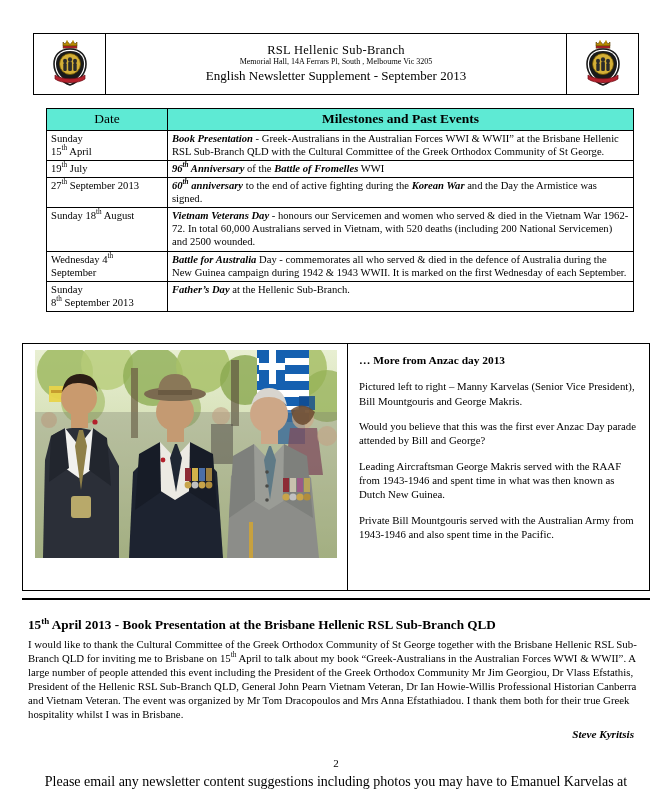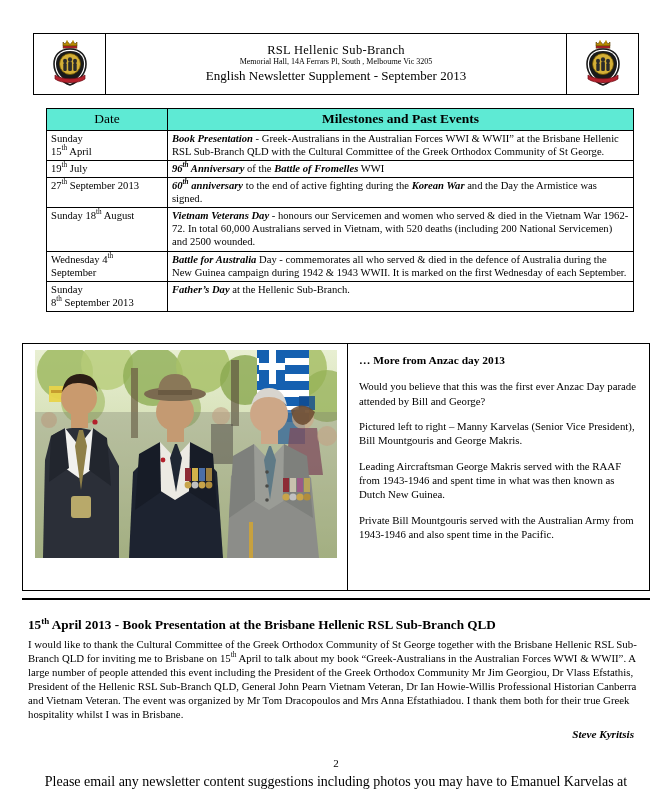--- a/index.html
+++ b/index.html
@@ -349,22 +349,22 @@
             <circle cx="272" cy="147" r="3.6" fill="#b08d3c"></circle>
 
             <rect x="214" y="172" width="4" height="36" fill="#c7a13f"></rect>
           </g>
         </svg>
       </div>
     </div>
 
     <div class="caption-cell">
       <div class="cap-title">… More from Anzac day 2013</div>
+      <p class="cap-para">Pictured left to right – Manny Karvelas (Senior Vice President), Bill Mountgouris and George Makris.</p>
       <p class="cap-para">Would you believe that this was the first ever Anzac Day parade  attended by Bill and George?</p>
-      <p class="cap-para">Pictured left to right – Manny Karvelas (Senior Vice President), Bill Mountgouris and George Makris.</p>
       <p class="cap-para">Leading Aircraftsman George Makris served with the RAAF from 1943-1946 and spent time in what was then known as Dutch New Guinea.</p>
       <p class="cap-para">Private Bill Mountgouris served with the Australian Army from 1943-1946 and also spent time in the Pacific.</p>
     </div>
   </div>
 
   <div class="rule" style="top:598px;"></div>
 
   <h2 class="article-head"><span>15</span><sup>th</sup><span> April 2013 - Book Presentation at the Brisbane Hellenic RSL Sub-Branch QLD</span></h2>
 
   <div class="article-body"><span>I would like to thank the Cultural Committee of the Greek Orthodox Community of St George together with the Brisbane Hellenic RSL Sub-Branch QLD for inviting me to Brisbane on 15</span><sup>th</sup><span> April to talk about my book “Greek-Australians in the Australian Forces WWI &amp; WWII”. A large number of people attended this event including the President of the Greek Orthodox Community Mr Jim Georgiou, Dr Vlass Efstathis, President of the Hellenic RSL Sub-Branch QLD, General John Pearn Vietnam Veteran, Dr Ian Howie-Willis Professional Historian Canberra and Vietnam Veteran. The event was organized by Mr Tom Dracopoulos and Mrs Anna Efstathiadou. I thank them both for their true Greek hospitality whilst I was in Brisbane.</span></div>

